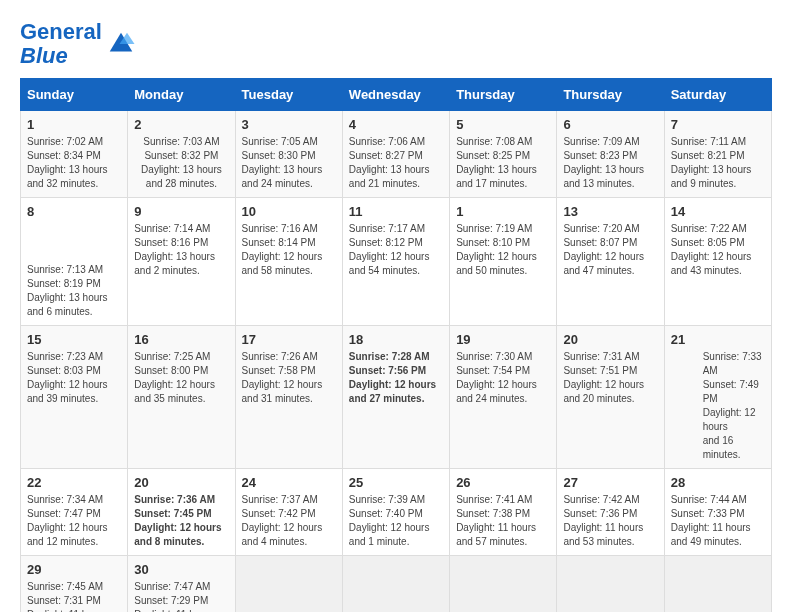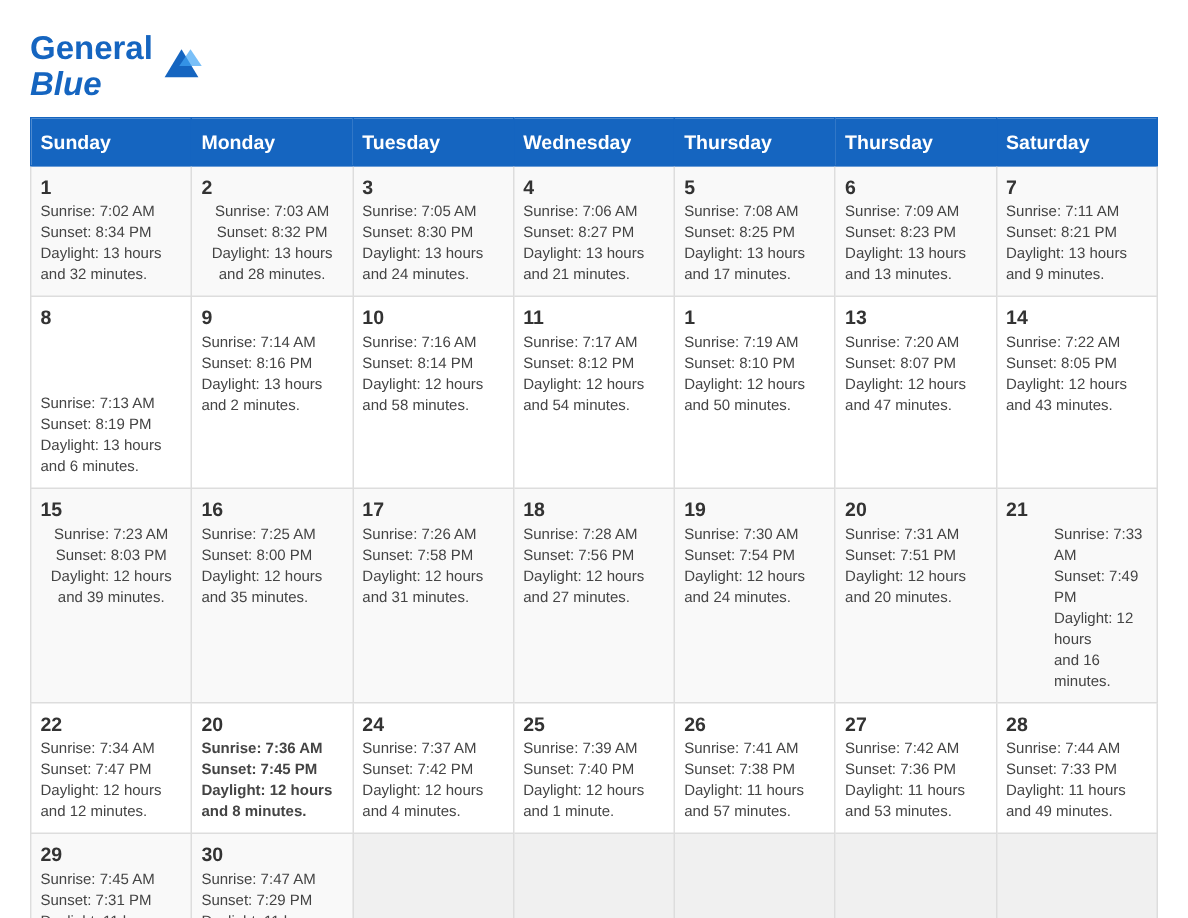--- a/index.html
+++ b/index.html
@@ -223,42 +223,42 @@
           <div class="day-number">14</div>
           <div class="day-info" style="white-space: pre-line;">Sunrise: 7:22 AM
 Sunset: 8:05 PM
 Daylight: 12 hours
 and 43 minutes.</div>
         </td>
       </tr>
       <tr>
         <td>
           <div class="day-number">15</div>
-          <div class="day-info" style="white-space: pre-line; text-align: center;">Sunrise: 7:23 AM
+          <div class="day-info" style="white-space: pre-line;">Sunrise: 7:23 AM
 Sunset: 8:03 PM
 Daylight: 12 hours
 and 39 minutes.</div>
         </td>
         <td>
           <div class="day-number">16</div>
           <div class="day-info" style="white-space: pre-line;">Sunrise: 7:25 AM
 Sunset: 8:00 PM
 Daylight: 12 hours
 and 35 minutes.</div>
         </td>
         <td>
           <div class="day-number">17</div>
           <div class="day-info" style="white-space: pre-line;">Sunrise: 7:26 AM
 Sunset: 7:58 PM
 Daylight: 12 hours
 and 31 minutes.</div>
         </td>
         <td>
           <div class="day-number">18</div>
-          <div class="day-info" style="white-space: pre-line;">Sunrise: 7:28 AM
+          <div class="day-info" style="white-space: pre-line; font-weight: bold;">Sunrise: 7:28 AM
 Sunset: 7:56 PM
 Daylight: 12 hours
 and 27 minutes.</div>
         </td>
         <td>
           <div class="day-number">19</div>
           <div class="day-info" style="white-space: pre-line;">Sunrise: 7:30 AM
 Sunset: 7:54 PM
 Daylight: 12 hours
 and 24 minutes.</div>

